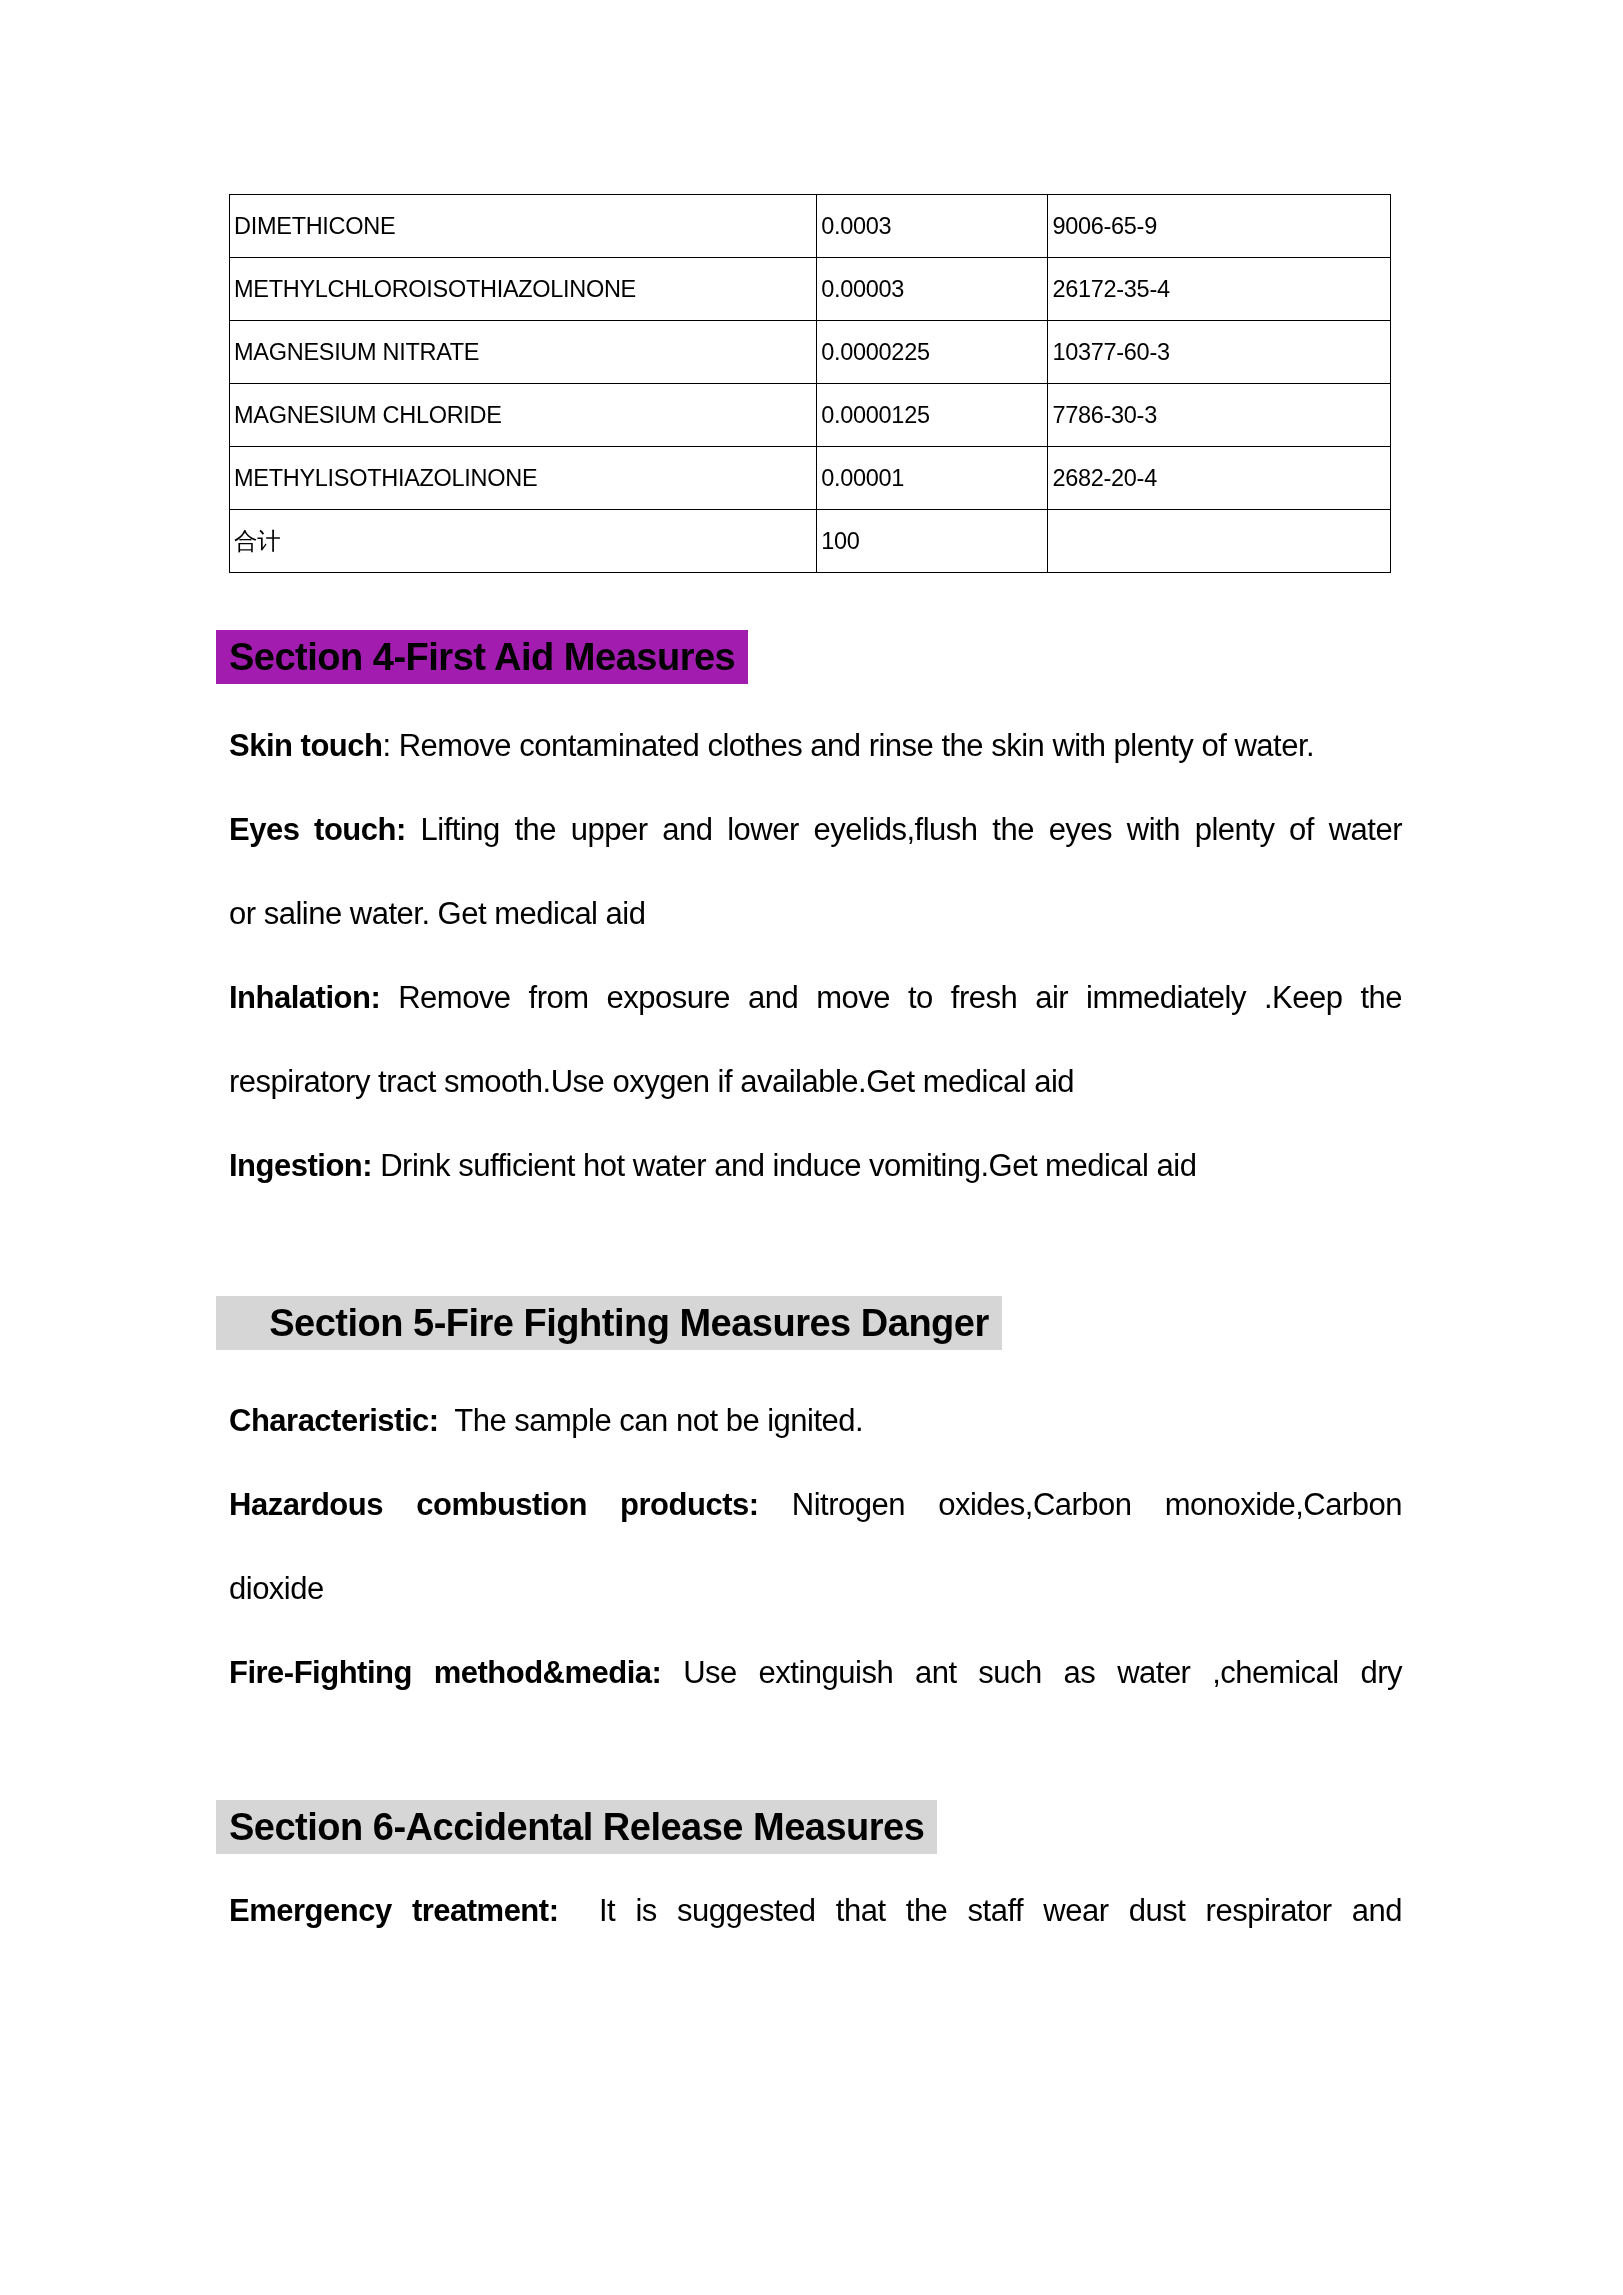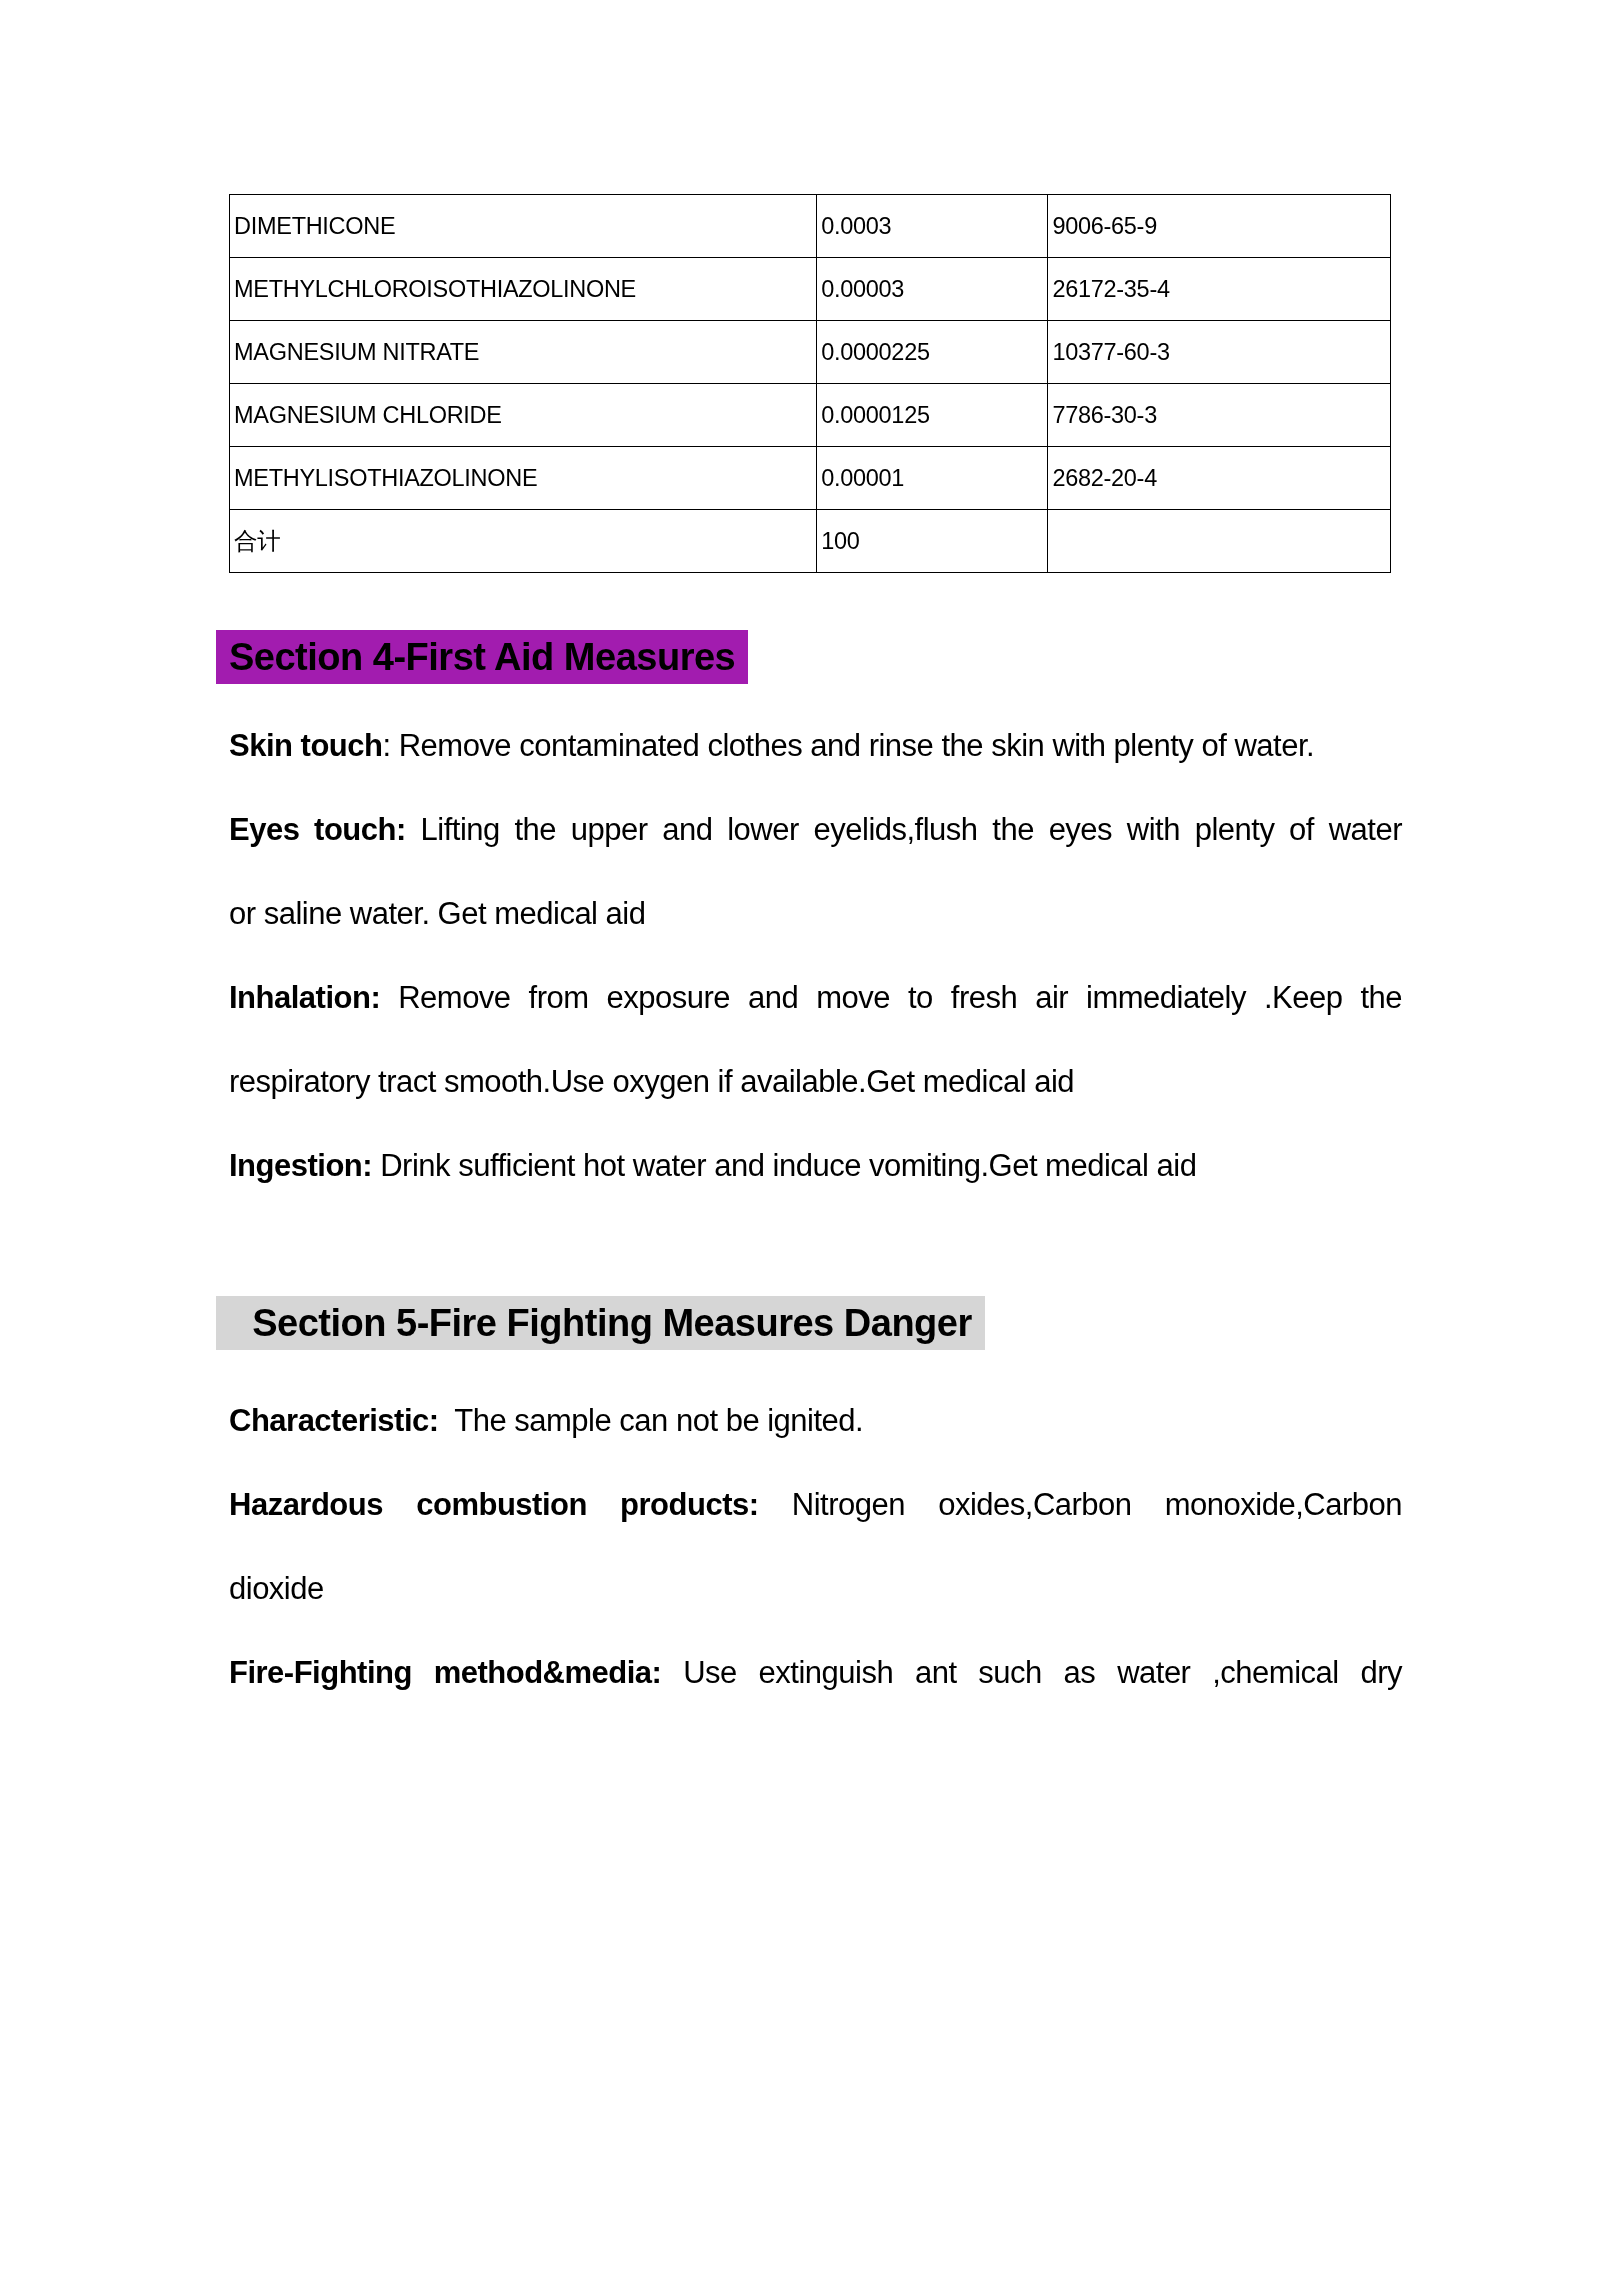--- a/index.html
+++ b/index.html
@@ -42,21 +42,21 @@
     font-weight: 700;
     line-height: 54px;
     letter-spacing: -0.5px;
     background: #d6d6d6;
     margin-left: -12.8px;
     padding: 0 12.8px;
     white-space: pre;
   }
   .sec-0 .s-head { margin-top: 57px; }
   .sec-0 .lines  { margin-top: 20.4px; }
-  .sec-1 .s-head { margin-top: 88px; padding-left: 36px; }
+  .sec-1 .s-head { margin-top: 88px; padding-left: 53px; }
   .sec-1 .lines  { margin-top: 29px; }
   .sec-2 .s-head { margin-top: 85px; }
   .sec-2 .lines  { margin-top: 14.3px; }
 
   .line {
     font-size: 31px;
     line-height: 84px;
     height: 84px;
     letter-spacing: -0.5px;
     white-space: nowrap;
@@ -115,15 +115,18 @@
           <div class="line justify"><span class="lab">Inhalation:</span><span class="txt"> Remove from exposure and move to fresh air immediately .Keep the</span></div>
           <div class="line"><span class="txt">respiratory tract smooth.Use oxygen if available.Get medical aid</span></div>
           <div class="line"><span class="lab">Ingestion:</span><span class="txt"> Drink sufficient hot water and induce vomiting.Get medical aid</span></div>
         </div></section>
       <section class="sec sec-1"><div class="s-head" style="background: rgb(214, 214, 214);">Section 5-Fire Fighting Measures Danger</div><div class="lines">
           <div class="line"><span class="lab">Characteristic:</span><span class="txt">  The sample can not be ignited.</span></div>
           <div class="line justify"><span class="lab">Hazardous combustion products:</span><span class="txt"> Nitrogen oxides,Carbon monoxide,Carbon</span></div>
           <div class="line"><span class="txt">dioxide</span></div>
           <div class="line justify"><span class="lab">Fire-Fighting method&amp;media:</span><span class="txt"> Use extinguish ant such as water ,chemical dry</span></div>
         </div></section>
+      <section class="sec sec-2"><div class="s-head" style="background: rgb(214, 214, 214);">Section 6-Accidental Release Measures</div><div class="lines">
+          <div class="line justify"><span class="lab">Emergency treatment:</span><span class="txt">  It is suggested that the staff wear dust respirator and</span></div>
+        </div></section>
     </div>
 </div>
 
 
 </body></html>

